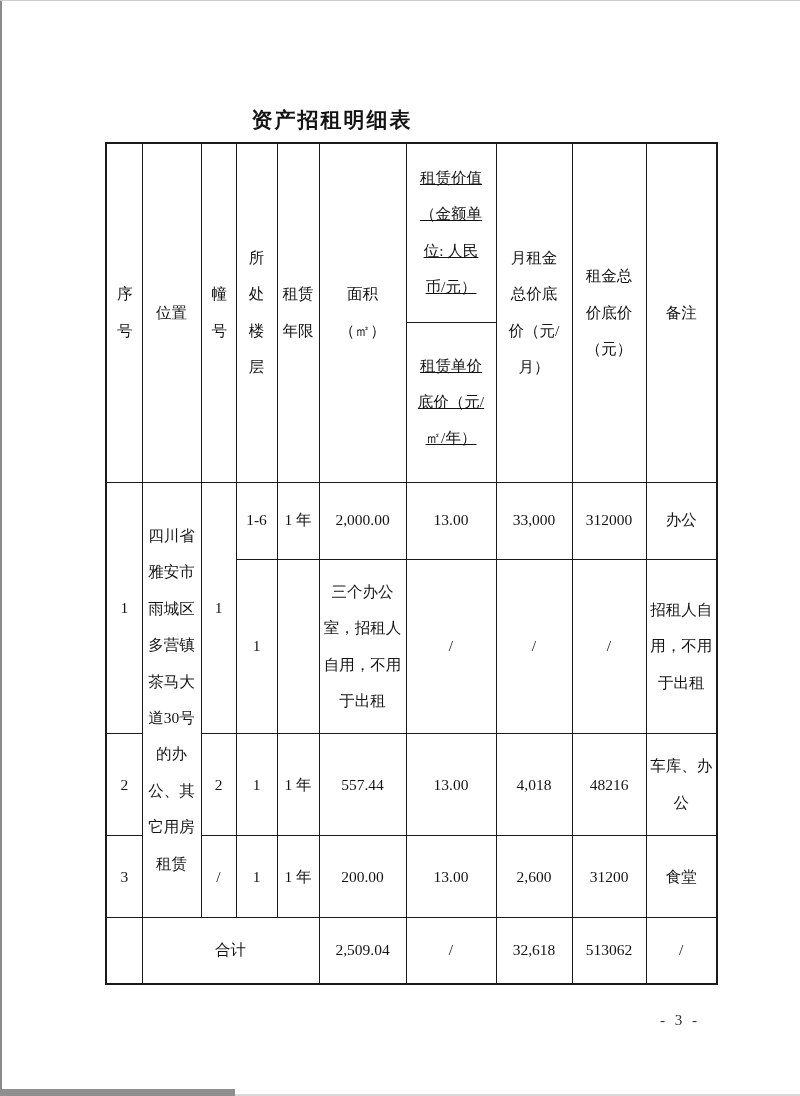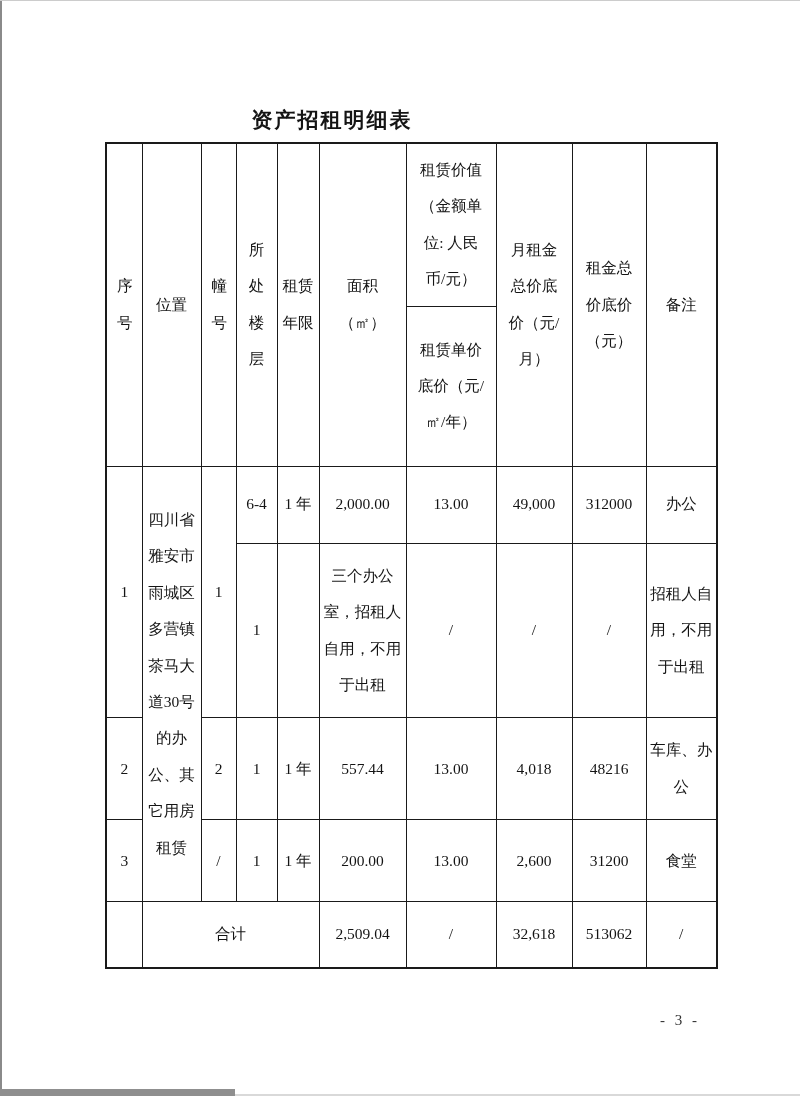--- a/index.html
+++ b/index.html
@@ -43,21 +43,21 @@
   }
   .hr1 { height: 152px; }
   .hr2 { height: 160px; }
   .r1  { height: 77px;  }
   .r2  { height: 161px; }
   .r3  { height: 82px;  }
   .r4  { height: 82px;  }
   .rt  { height: 47px;  }
 
   .onecol  { padding: 0 10px !important; margin-top: 34px; }  
-  .pad8    { padding: 8px 8px !important; }
+  .pad8    { padding: 16px 8px !important; text-decoration: underline; }
   .pad10   { padding: 0 10px !important; font-family: Liberation Serif, serif; }
   .preline { white-space: pre-line; }
 
   .page-number {
     position: absolute; top: 1012px; left: 620px; width: 120px;
     text-align: center;
     font-size: 15px; color: #333333;
     letter-spacing: 3px;
   }
 </style>
@@ -100,25 +100,25 @@
     <td rowspan="2">备注</td>
   </tr>
   <tr class="hr2">
     <td class="pad8">租赁单价底价（元/㎡/年）</td>
   </tr>
 
   <tr class="r1">
     <td rowspan="2">1</td>
     <td rowspan="4">四川省雅安市雨城区多营镇茶马大道30号的办公、其它用房租赁</td>
     <td rowspan="2">1</td>
-    <td>6-4</td>
+    <td>1-6</td>
     <td>1 年</td>
     <td>2,000.00</td>
     <td>13.00</td>
-    <td>49,000</td>
+    <td>33,000</td>
     <td>312000</td>
     <td>办公</td>
   </tr>
 
   <tr class="r2">
     <td>1</td>
     <td></td>
     <td>三个办公室，招租人自用，不用于出租</td>
     <td>/</td>
     <td>/</td>

